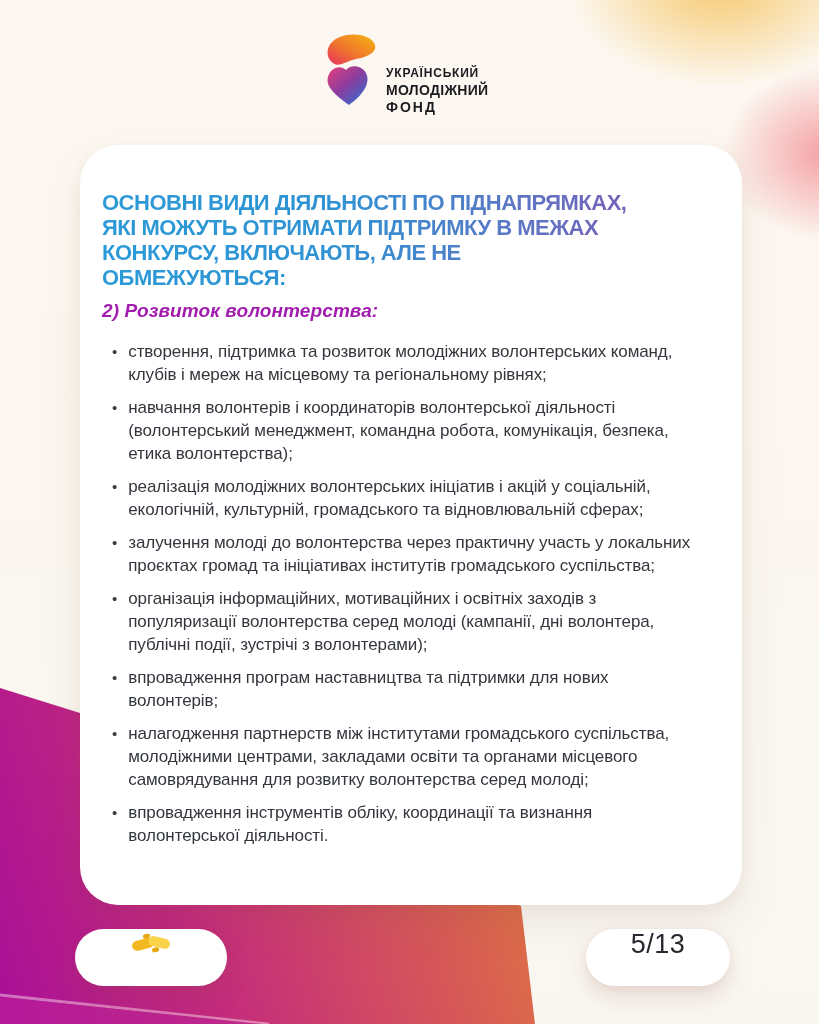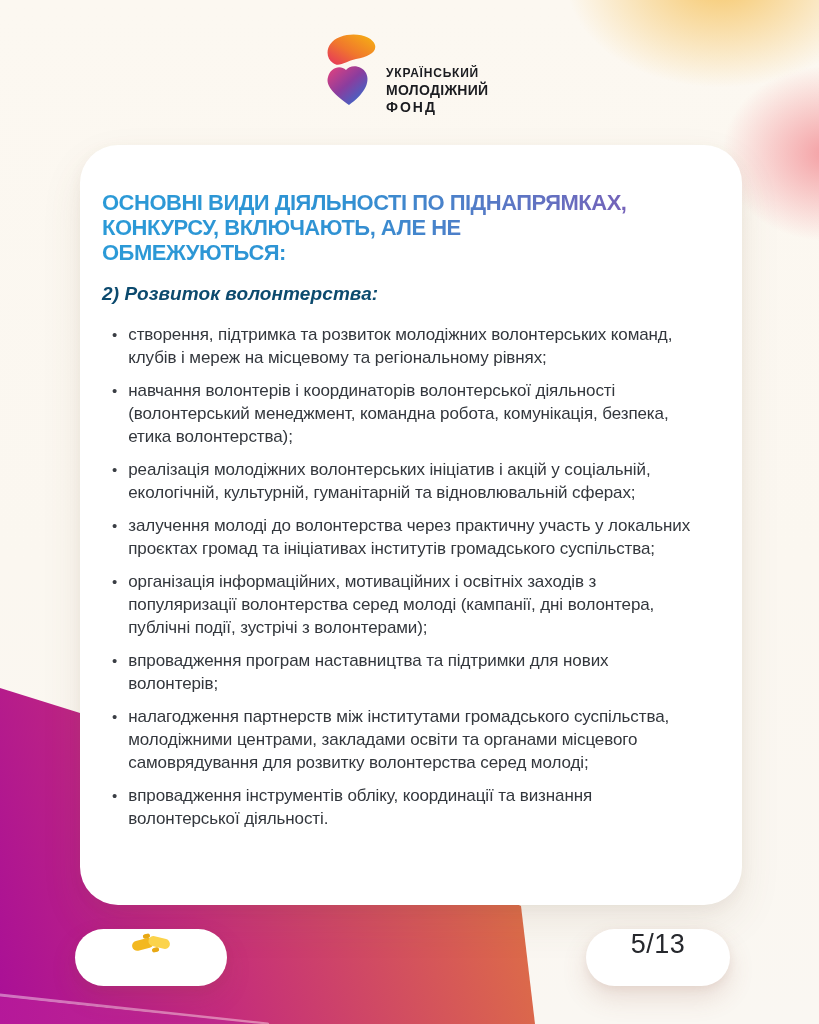--- a/index.html
+++ b/index.html
@@ -46,21 +46,21 @@
     white-space:nowrap;width:fit-content;color:#2e8fd0;
   }
   @supports (-webkit-background-clip: text){
     .heading-line{
       background-image:linear-gradient(97deg,#2b9ad7 0%,#2f92d3 38%,#5f74c3 68%,#8a4fae 100%);
       background-size:625px 100%;background-repeat:no-repeat;
       -webkit-background-clip:text;background-clip:text;
       -webkit-text-fill-color:transparent;color:transparent;
     }
   }
-  .subheading{margin-top:18px;font-size:19px;font-weight:bold;font-style:italic;color:#0c4a6e;letter-spacing:.1px;}
+  .subheading{margin-top:10px;font-size:19px;font-weight:bold;font-style:italic;color:#a21caf;letter-spacing:.1px;}
   .bullets{list-style:none;margin:18px 0 0 0;padding:0 0 0 10px;}
   .bullets li{display:flex;gap:11px;margin-bottom:10px;font-size:17px;line-height:23px;color:#33373d;}
   .dot{flex:0 0 auto;font-size:15px;line-height:23px;color:#3a3e44;}
   .bullet-text{max-width:572px;letter-spacing:-.1px;}
   
   .pill{
     position:absolute;z-index:5;background:#ffffff;border-radius:30px;
     display:flex;align-items:flex-start;justify-content:center;
     box-shadow:0 12px 26px rgba(140,80,60,.16),0 3px 8px rgba(140,80,60,.08);
   }
@@ -98,41 +98,42 @@
       <div class="logo-w2">МОЛОДІЖНИЙ</div>
       <div class="logo-w3">ФОНД</div>
     </div>
   </div>
 
   <div class="card">
     <div class="heading">
 
         <div class="heading-line">ОСНОВНІ ВИДИ ДІЯЛЬНОСТІ ПО ПІДНАПРЯМКАХ,</div>
 
+        <div class="heading-line">ЯКІ МОЖУТЬ ОТРИМАТИ ПІДТРИМКУ В МЕЖАХ</div>
 
         <div class="heading-line">КОНКУРСУ, ВКЛЮЧАЮТЬ, АЛЕ НЕ</div>
 
         <div class="heading-line">ОБМЕЖУЮТЬСЯ:</div>
       </div>
     <div class="subheading">2) Розвиток волонтерства:</div>
     <ul class="bullets">
 
         <li>
           <span class="dot">•</span>
           <span class="bullet-text">створення, підтримка та розвиток молодіжних волонтерських команд, клубів і мереж на місцевому та регіональному рівнях;</span>
         </li>
 
         <li>
           <span class="dot">•</span>
           <span class="bullet-text">навчання волонтерів і координаторів волонтерської діяльності (волонтерський менеджмент, командна робота, комунікація, безпека, етика волонтерства);</span>
         </li>
 
         <li>
           <span class="dot">•</span>
-          <span class="bullet-text">реалізація молодіжних волонтерських ініціатив і акцій у соціальній, екологічній, культурній, гуманітарній та відновлювальній сферах;</span>
+          <span class="bullet-text">реалізація молодіжних волонтерських ініціатив і акцій у соціальній, екологічній, культурній, громадського та відновлювальній сферах;</span>
         </li>
 
         <li>
           <span class="dot">•</span>
           <span class="bullet-text">залучення молоді до волонтерства через практичну участь у локальних проєктах громад та ініціативах інститутів громадського суспільства;</span>
         </li>
 
         <li>
           <span class="dot">•</span>
           <span class="bullet-text">організація інформаційних, мотиваційних і освітніх заходів з популяризації волонтерства серед молоді (кампанії, дні волонтера, публічні події, зустрічі з волонтерами);</span>

